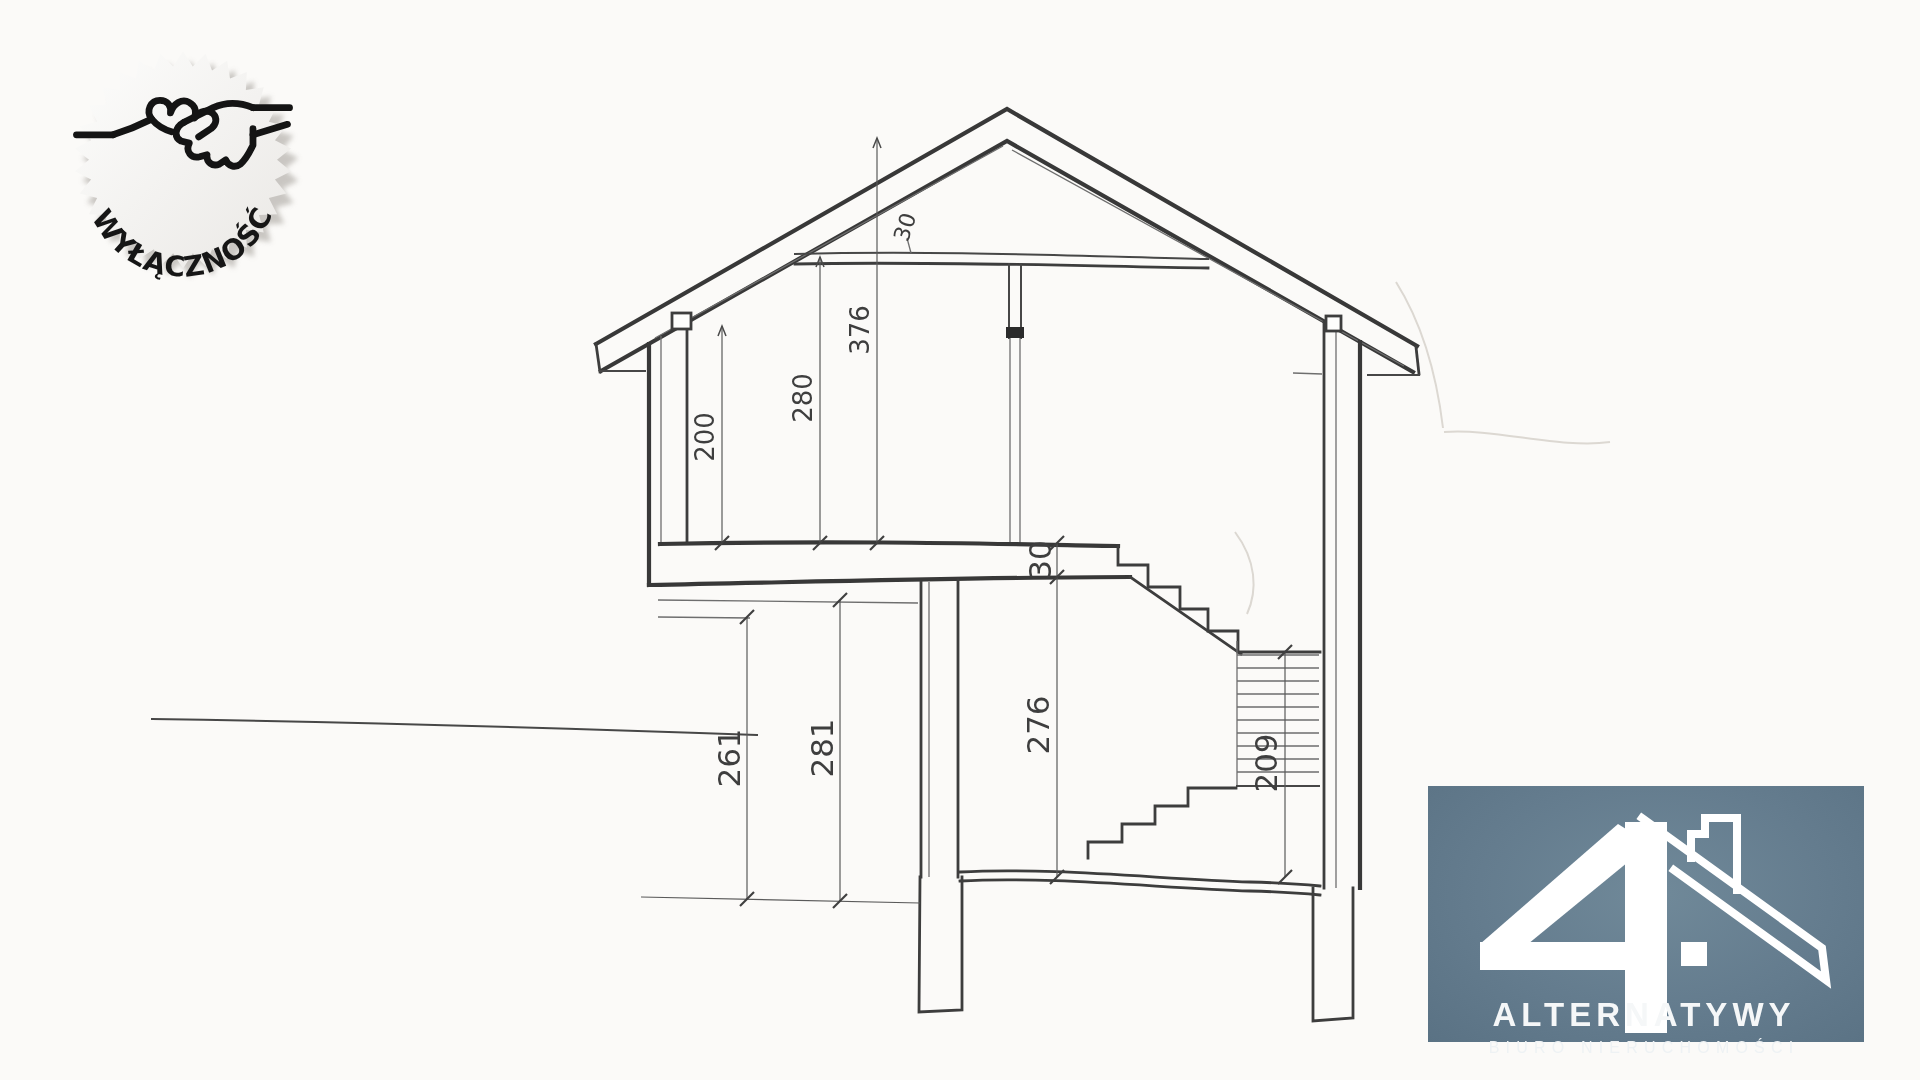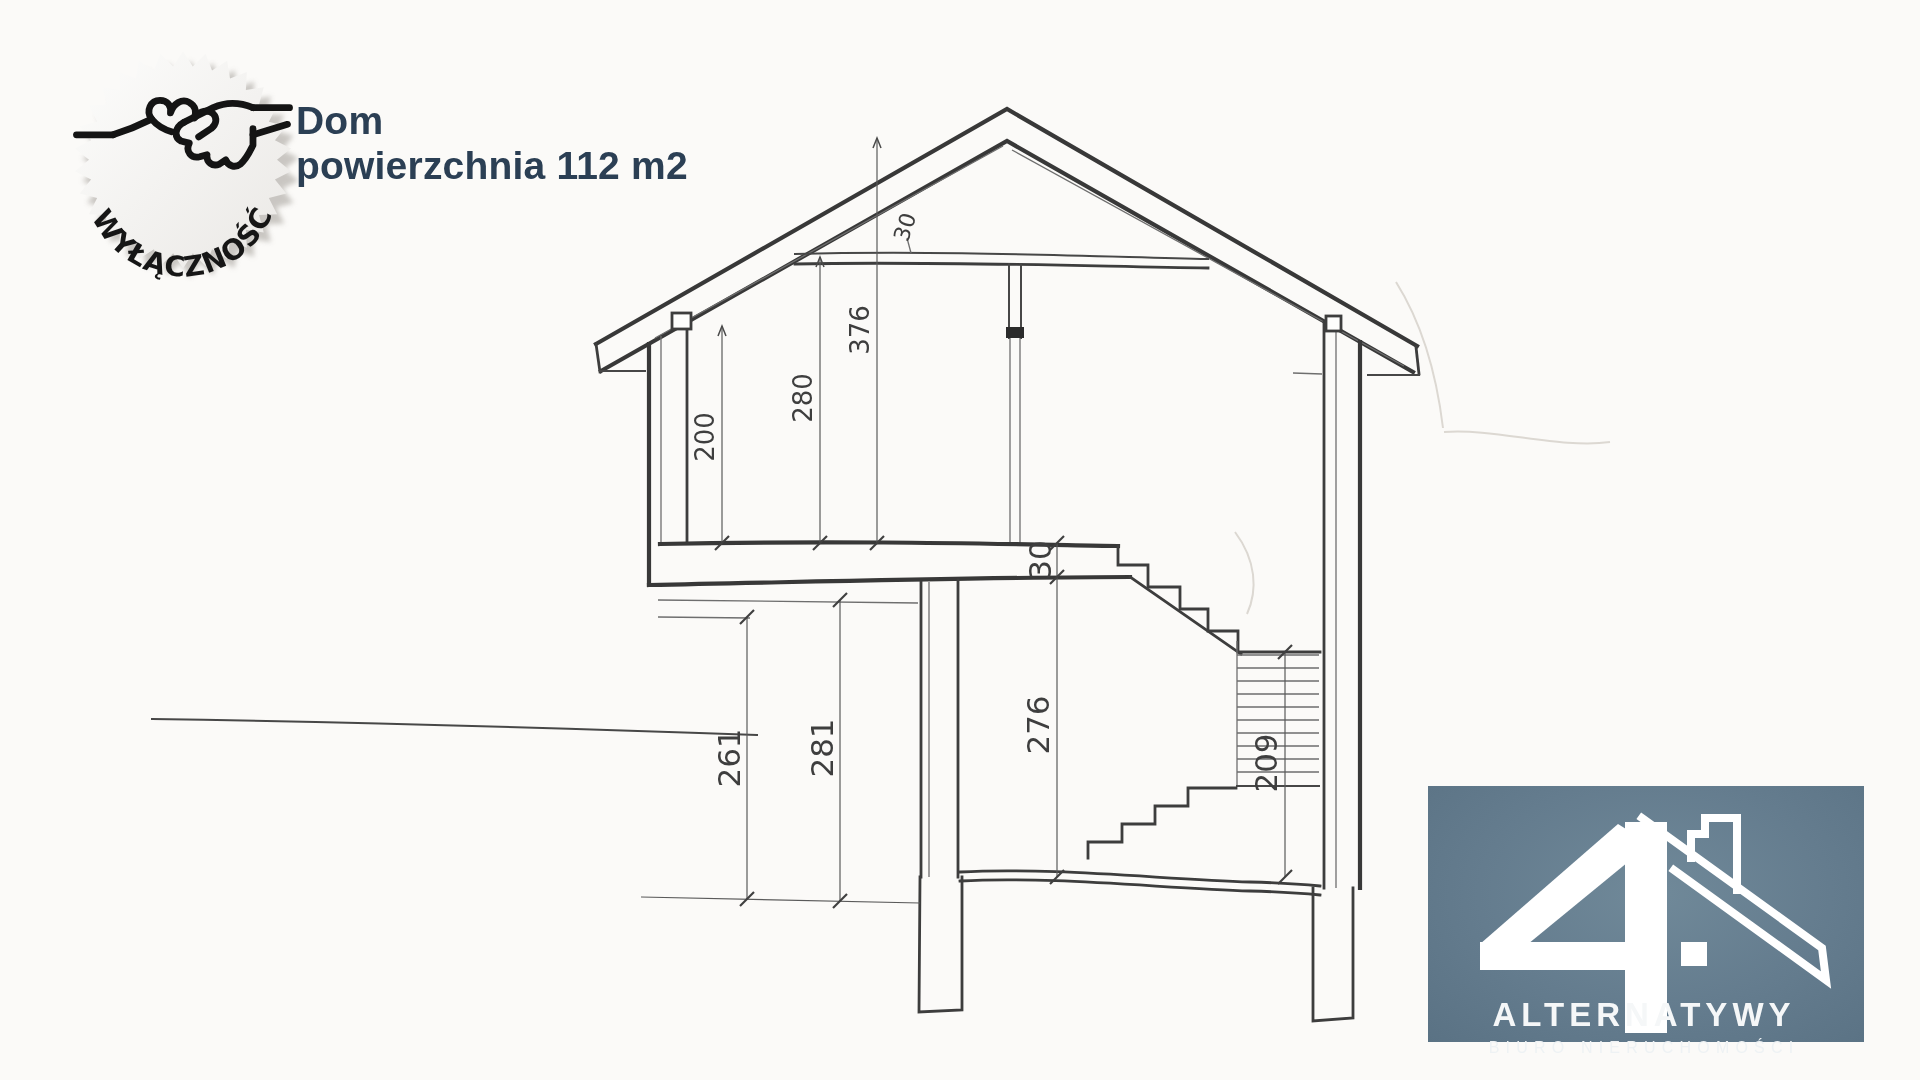--- a/index.html
+++ b/index.html
@@ -77,24 +77,20 @@
       <path d="M136,96 C127,101 126,110 133,114 L141,116 C137,124 143,131 151,129 L158,127 C157,134 163,139 170,136 L176,132 C178,138 185,140 190,136 C196,131 199,124 202,118 L202,102"></path>
       <path d="M202,108 L235,98"></path>
     </g>
 
     <path id="badgeArc" d="M 42,166 A 93,93 0 0 0 226,162" fill="none"></path>
     <text class="badge-arc-text">
       <textPath href="#badgeArc" startOffset="50%" text-anchor="middle">WYŁĄCZNOŚĆ</textPath>
     </text>
   </svg>
 
-  <div class="title-block">
-    <div>Dom</div>
-    <div>powierzchnia 112 m2</div>
-  </div>
 
   <svg class="drawing" viewBox="0 0 1920 1080">
 
     <g>
       <path class="art" d="M1396,282 C1420,320 1436,370 1443,428"></path>
       <path class="art" d="M1444,432 C1495,428 1560,449 1610,442"></path>
       <path class="art" d="M1235,532 C1256,560 1258,590 1247,614"></path>
     </g>
 
     <g>

